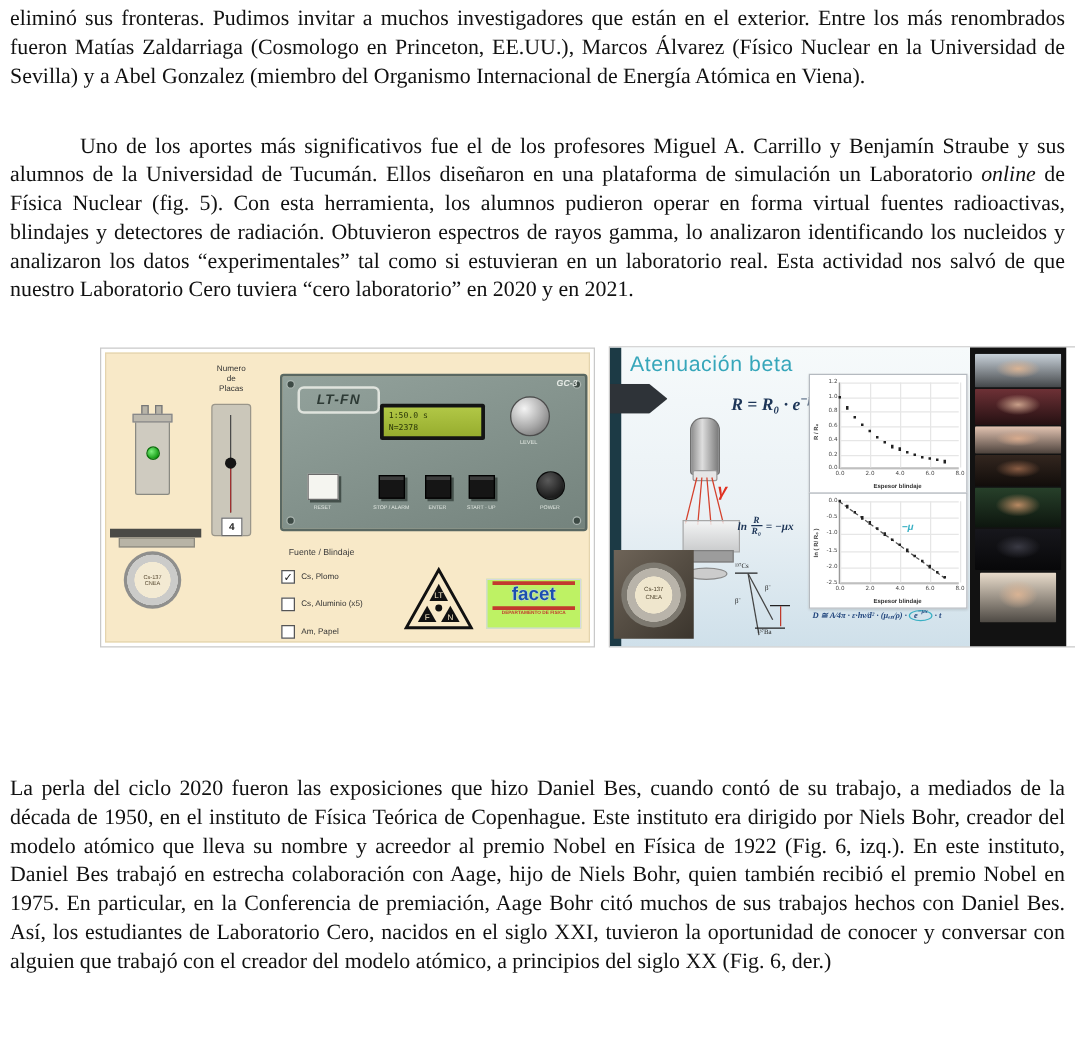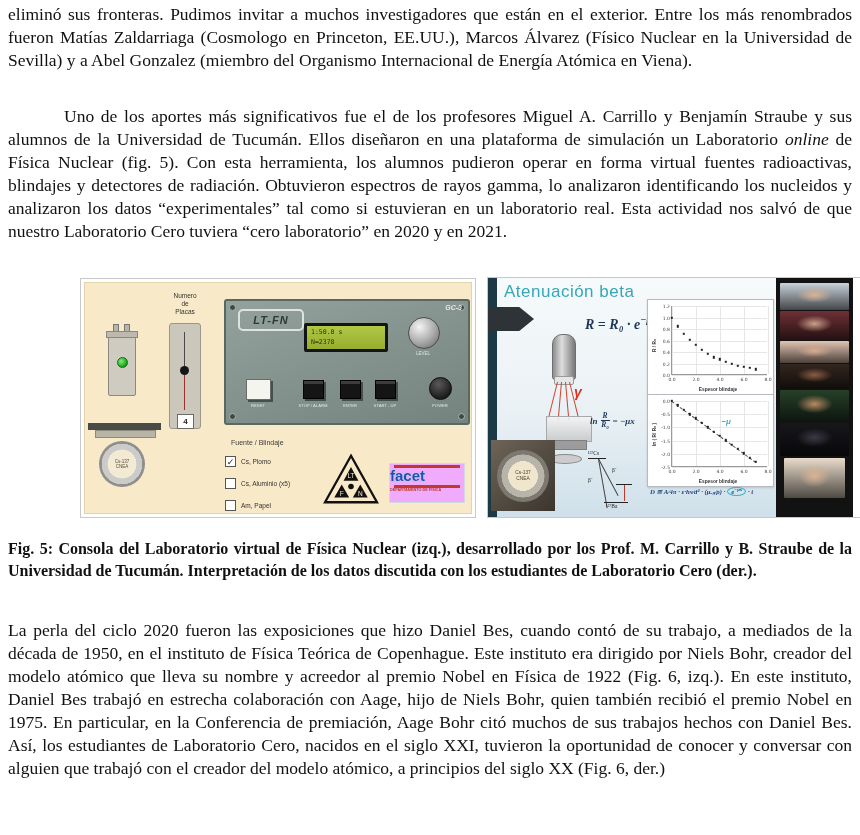--- a/index.html
+++ b/index.html
@@ -56,22 +56,22 @@
   .btn-cap{position:absolute;top:102px;font-size:4.2px;color:#e0e6e0;text-align:center;}
   .disc{position:absolute;left:14px;top:158px;width:46px;height:46px;border-radius:50%;
         background:radial-gradient(circle,#f3ead3 0 44%,#cbcbc9 45% 62%,#8f8f8d 63% 78%,#dcdcda 79% 92%,#909090 93%);
         display:flex;flex-direction:column;align-items:center;justify-content:center;}
   .disc span{font-size:4.5px;line-height:5.5px;color:#5a4c34;}
   .fuente-h{position:absolute;left:146px;top:156px;font-size:7px;color:#3d3d3d;}
   .cb-row{position:absolute;left:140px;height:12px;display:flex;align-items:center;}
   .cb-box{width:11px;height:11px;background:#fff;border:1px solid #555;font-size:9px;line-height:10px;
         text-align:center;color:#222;box-sizing:border-box;}
   .cb-lab{margin-left:5px;font-size:6.5px;color:#333;}
-  .facet{position:absolute;left:304px;top:180px;width:74px;height:38px;background:#f0abfc;border:1px solid #d3d8e2;
-        text-align:left;font-family:"Liberation Sans",sans-serif;}
+  .facet{position:absolute;left:304px;top:180px;width:74px;height:38px;background:#bef264;border:1px solid #d3d8e2;
+        text-align:center;font-family:"Liberation Sans",sans-serif;}
   .facet .band{height:3px;background:#c23a2e;margin:1px 4px 0 4px;}
   .facet .word{font-size:15px;font-weight:bold;color:#1b4fae;line-height:16px;
         text-shadow:0 0 1px #ffffff,0 0 2px #9db8e6;}
   .facet .sub{font-size:3.8px;color:#c23a2e;font-weight:bold;line-height:5px;}
   .trefoil{position:absolute;left:238px;top:170px;}
   
   .slide{position:absolute;left:0;top:0;width:288px;height:239px;
         background:linear-gradient(180deg,#f6fafb 0%,#eaf1f5 55%,#cfe0ea 100%);overflow:hidden;
         font-family:"Liberation Sans",sans-serif;}
   .leftbar{position:absolute;left:0;top:0;width:9px;height:100%;background:#1c3a45;}
@@ -372,17 +372,16 @@
       <div class="vcell" style="top: 5px; height: 27px; background: radial-gradient(42% 46% at 50% 44%, rgb(217, 179, 148), transparent 62%), linear-gradient(rgb(201, 210, 218), rgb(0, 0, 0) 150%);"></div>
       <div class="vcell" style="top: 33px; height: 29px; background: radial-gradient(42% 46% at 50% 44%, rgb(201, 160, 138), transparent 62%), linear-gradient(rgb(110, 49, 54), rgb(0, 0, 0) 150%);"></div>
       <div class="vcell" style="top: 63px; height: 22px; background: radial-gradient(42% 46% at 50% 44%, rgb(216, 171, 142), transparent 62%), linear-gradient(rgb(227, 196, 178), rgb(0, 0, 0) 150%);"></div>
       <div class="vcell" style="top: 86px; height: 25px; background: radial-gradient(42% 46% at 50% 44%, rgb(138, 93, 68), transparent 62%), linear-gradient(rgb(51, 38, 31), rgb(0, 0, 0) 150%);"></div>
       <div class="vcell" style="top: 112px; height: 32px; background: radial-gradient(42% 46% at 50% 44%, rgb(185, 138, 99), transparent 62%), linear-gradient(rgb(39, 64, 42), rgb(0, 0, 0) 150%);"></div>
       <div class="vcell" style="top: 145px; height: 33px; background: radial-gradient(42% 46% at 50% 44%, rgb(58, 58, 68), transparent 62%), linear-gradient(rgb(23, 23, 28), rgb(0, 0, 0) 150%);"></div>
       <div class="vcell" style="top: 180px; height: 40px; left: 8px; width: 61px; background: radial-gradient(42% 46% at 50% 44%, rgb(217, 179, 148), transparent 62%), linear-gradient(rgb(233, 220, 203), rgb(0, 0, 0) 150%);"></div>
     </div>
   </div>
 
-  <p class="caption" style="top:538px;">Fig. 5: Consola del Laboratorio virtual de Física Nuclear (izq.), desarrollado por los Prof. M. Carrillo y B. Straube de la Universidad de Tucumán. Interpretación de los datos discutida con los estudiantes de Laboratorio Cero (der.).</p>
 
   <p class="para" style="top:619px;">La perla del ciclo 2020 fueron las exposiciones que hizo Daniel Bes, cuando contó de su trabajo, a mediados de la década de 1950, en el instituto de Física Teórica de Copenhague. Este instituto era dirigido por Niels Bohr, creador del modelo atómico que lleva su nombre y acreedor al premio Nobel en Física de 1922 (Fig. 6, izq.). En este instituto, Daniel Bes trabajó en estrecha colaboración con Aage, hijo de Niels Bohr, quien también recibió el premio Nobel en 1975. En particular, en la Conferencia de premiación, Aage Bohr citó muchos de sus trabajos hechos con Daniel Bes. Así, los estudiantes de Laboratorio Cero, nacidos en el siglo XXI, tuvieron la oportunidad de conocer y conversar con alguien que trabajó con el creador del modelo atómico, a principios del siglo XX (Fig. 6, der.)</p>
 
 </div>
 
 </body></html>

